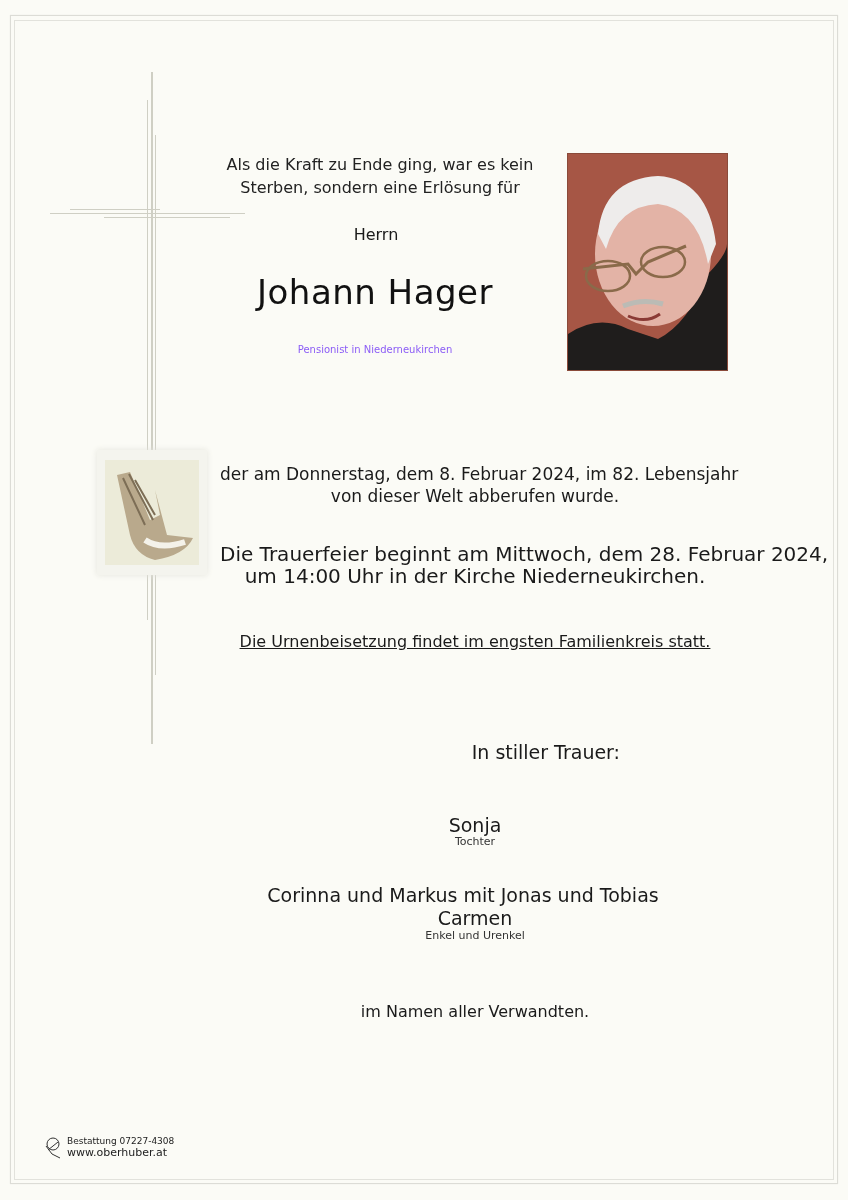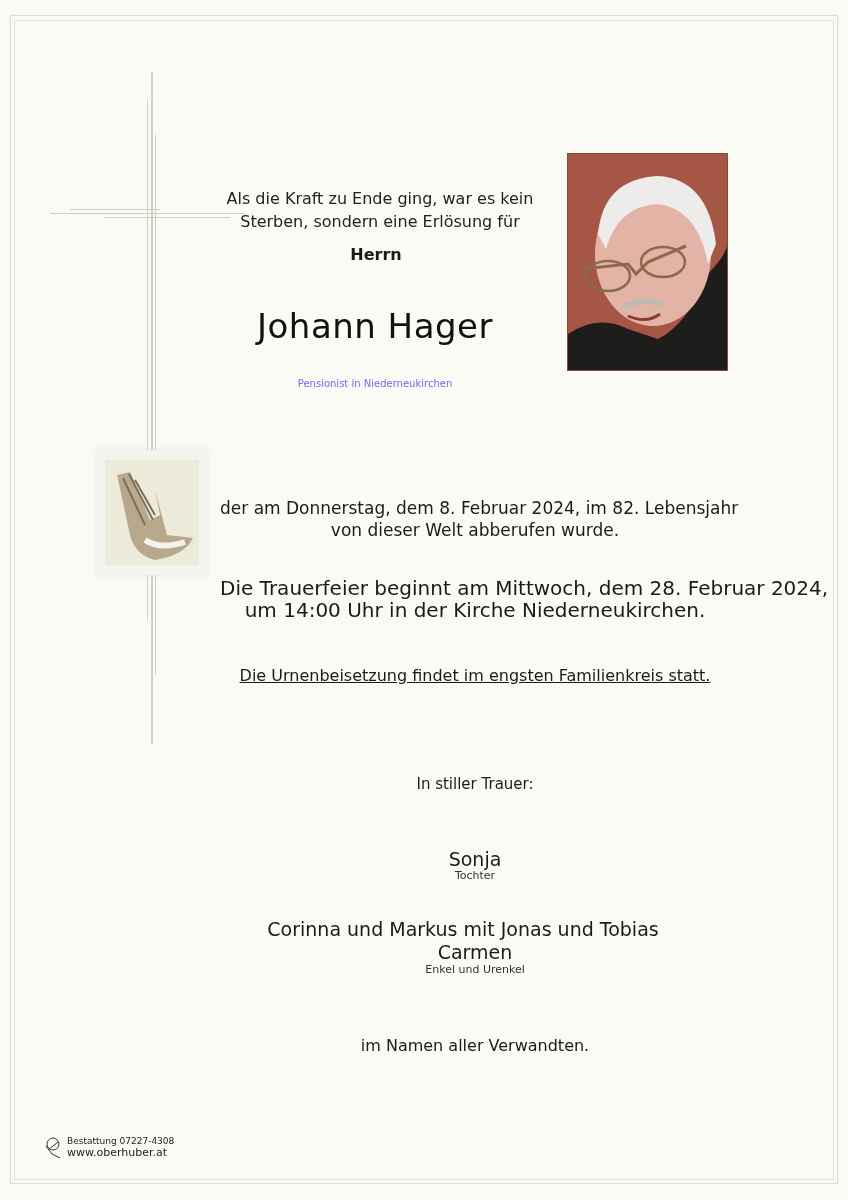--- a/index.html
+++ b/index.html
@@ -10,41 +10,41 @@
   }
   .frame-outer {
     position:absolute; left:10px; top:15px; width:826px; height:1167px;
     border:1px solid #dcdcd6; box-shadow:0 0 1px #e8e8e2;
   }
   .frame-inner {
     position:absolute; left:14px; top:20px; width:818px; height:1158px;
     border:1px solid #e2e2dc;
   }
   .cross-line { position:absolute; background:#cfcfc4; }
-  .txt { position:absolute; text-align:center; white-space:nowrap;margin-top:34px; }
+  .txt { position:absolute; text-align:center; white-space:nowrap; }
   .intro { left:200px; width:360px; top:153px; font-size:16px; line-height:23px; color:#222; }
-  .salutation { left:276px; width:200px; top:211px; font-size:16px;font-weight:bold; }
+  .salutation { left:276px; width:200px; top:225px; font-size:16px; }
   .name { left:230px; width:290px; top:272px; font-size:34px; color:#111; letter-spacing:0.5px; }
   .occupation { left:240px; width:270px; top:344px; font-size:10px; color:#8b5cf6; }
   .photo {
     position:absolute; left:567px; top:153px; width:159px; height:216px;
     background:#a85a47; overflow:hidden; border:1px solid #8a4a3a;
   }
   .prayer {
     position:absolute; left:97px; top:450px; width:110px; height:125px;
     background:#f4f4ee; box-shadow:0 0 6px #e4e4dc;
   }
   .prayer-inner {
     position:absolute; left:8px; top:10px; width:94px; height:105px;
     background:#ecebd9;
   }
   .body1 { left:220px; width:510px; top:463px; font-size:17px; line-height:22px; }
   .body2 { left:220px; width:510px; top:543px; font-size:20px; line-height:22px; }
   .body3 { left:220px; width:510px; top:632px; font-size:16px;text-decoration:underline; }
-  .mourning { left:330px; width:290px; top:741px; font-size:15px; }
+  .mourning { left:330px; width:290px; top:741px; font-size:19px;text-align:right; }
   .m-name { left:330px; width:290px; font-size:19px; }
   .m-rel { left:330px; width:290px; font-size:11px; color:#333; }
   .closing { left:300px; width:350px; top:1002px; font-size:16px; }
   .footer-logo { position:absolute; left:42px; top:1136px; width:22px; height:24px; }
   .footer-text { position:absolute; left:67px; top:1136px; font-size:9px; line-height:11px; color:#222; }
   .footer-url { font-size:11px; }
 </style>
 </head>
 <body>
 

